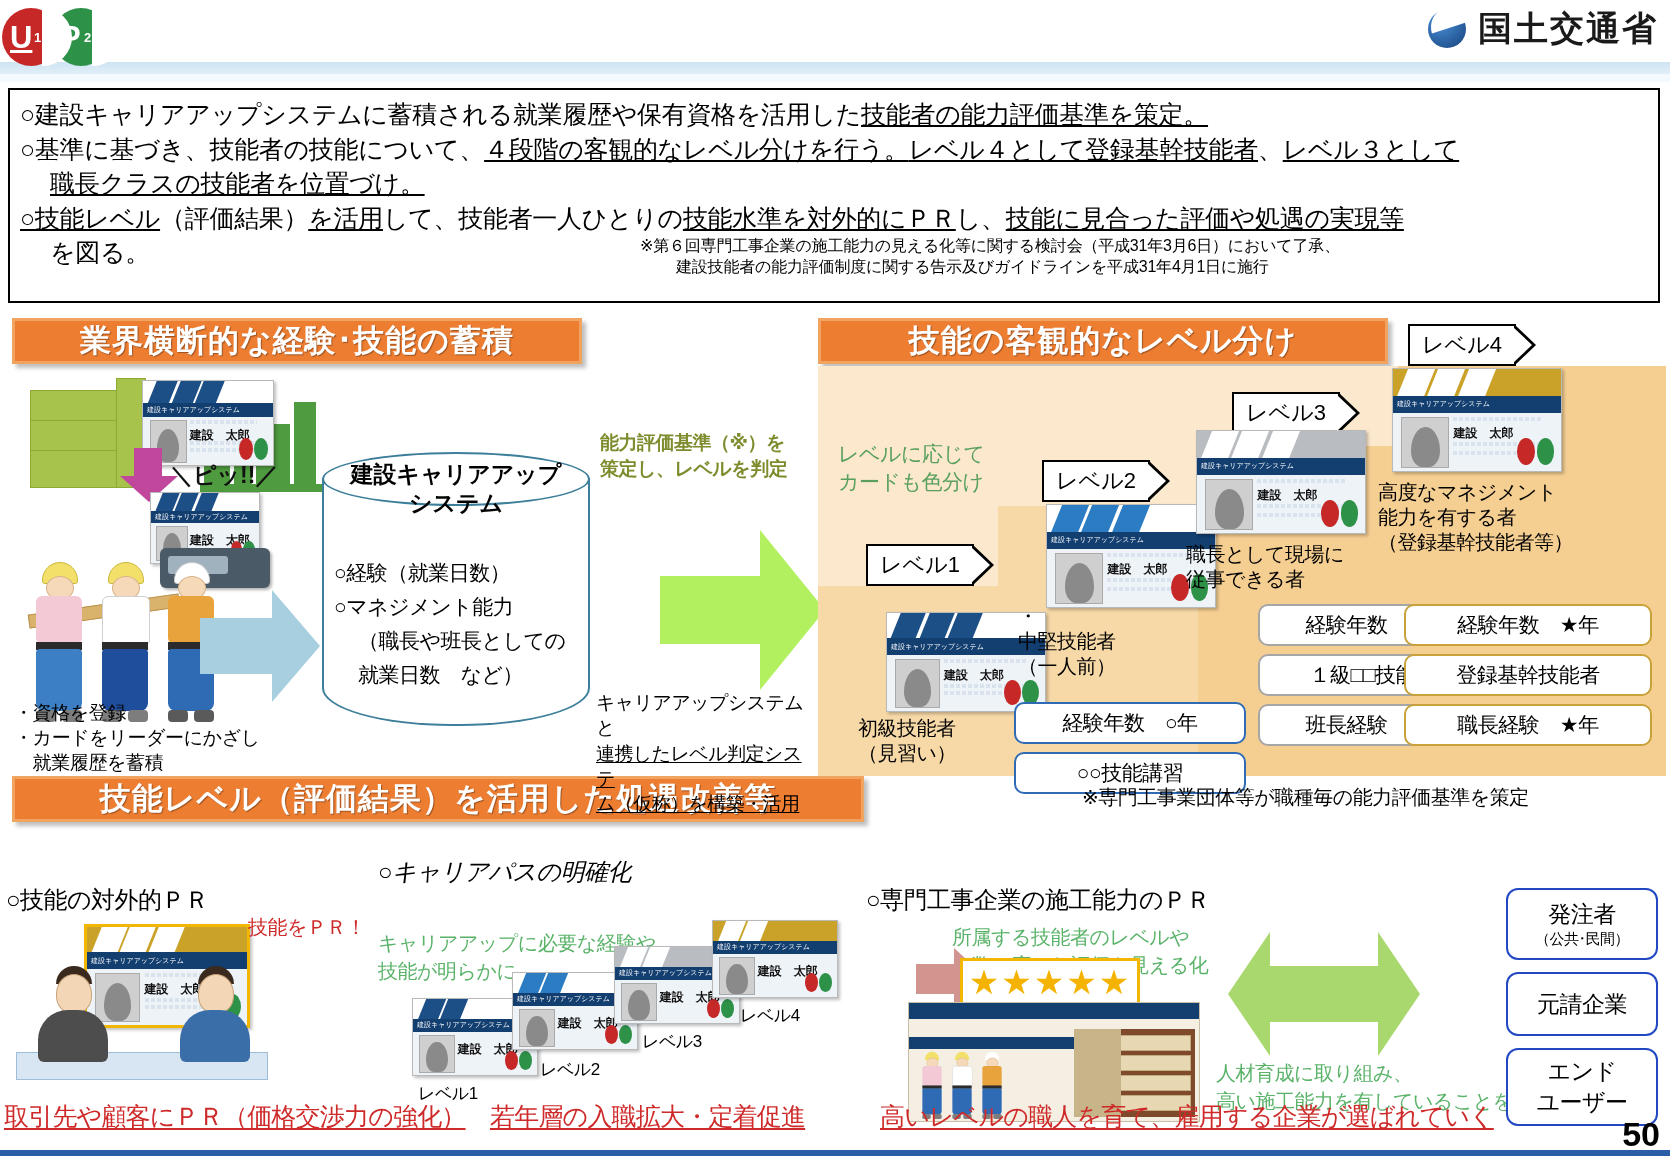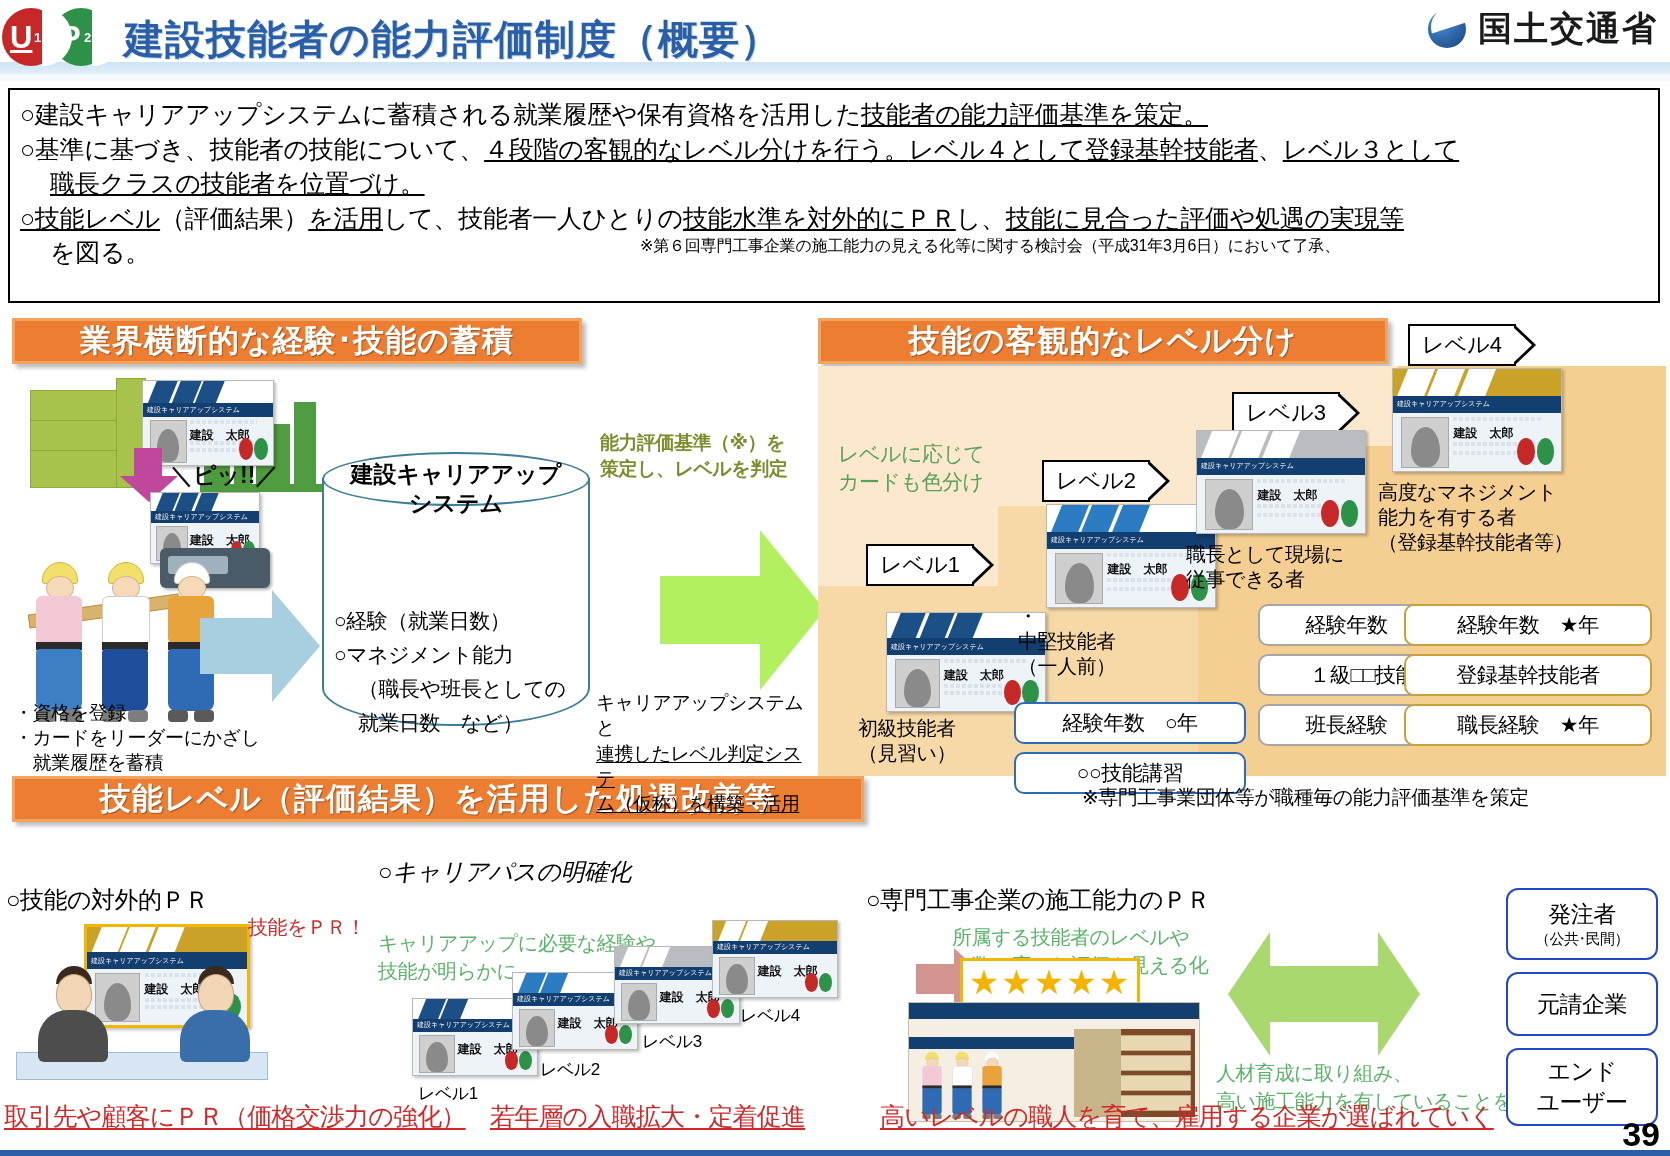--- a/index.html
+++ b/index.html
@@ -123,21 +123,21 @@
 
   
   .cyl{position:absolute;left:322px;top:452px;width:268px;height:300px;}
   .cyl .tube{position:absolute;left:0;top:26px;width:268px;height:248px;
     border-left:2px solid #3d7f9b;border-right:2px solid #3d7f9b;
     border-bottom:2px solid #3d7f9b;border-radius:0 0 130px 130px/0 0 38px 38px;background:#fff;box-sizing:border-box;}
   .cyl .top{position:absolute;left:0;top:0;width:268px;height:54px;border:2px solid #3d7f9b;
     border-radius:50%;background:#fff;box-sizing:border-box;}
   .cyl .ttl{position:absolute;left:0;top:8px;width:268px;text-align:center;font-size:23px;
     font-weight:bold;line-height:1.24;}
-  .cyl .items{position:absolute;left:12px;top:104px;width:250px;font-size:21px;line-height:1.62;letter-spacing:-0.5px;margin-top:48px;}
+  .cyl .items{position:absolute;left:12px;top:104px;width:250px;font-size:21px;line-height:1.62;letter-spacing:-0.5px;}
   .cyl .items .sub{padding-left:24px;}
 
   
   .mid-label{position:absolute;left:600px;top:430px;width:210px;font-size:19px;font-weight:bold;
     color:#7f8c2e;line-height:1.35;letter-spacing:-0.5px;}
   .green-arrow{position:absolute;left:660px;top:530px;width:165px;height:160px;}
   .green-arrow .sh{position:absolute;left:0;top:46px;width:108px;height:68px;background:#b3f060;}
   .green-arrow .hd{position:absolute;left:100px;top:0;width:0;height:0;
     border-top:80px solid transparent;border-bottom:80px solid transparent;border-left:65px solid #b3f060;}
   .mid-bottom{position:absolute;left:596px;top:690px;width:218px;font-size:19px;line-height:1.33;letter-spacing:-0.6px;}
@@ -229,21 +229,20 @@
       <div class="circ red"></div>
       <div class="circ grn"></div>
       <div class="bite b1"></div>
       <div class="bite b2"></div>
       <div class="ltr u">U</div>
       <div class="sub s1">1</div>
       <div class="ltr p">P</div>
       <div class="sub s2">2</div>
     </div>
 
-    <div class="hdr-title">建設技能者の能力評価制度（概要）</div>
 
     <div class="ministry">
       <div class="mark">
         <div class="c"></div>
           <div class="swoosh"></div>
       </div>
       <div class="name">国土交通省</div>
     </div>
   </div>
 
@@ -256,20 +255,21 @@
     </p>
     <p class="ind">
       <span class="u">職長クラスの技能者を位置づけ。</span>
     </p>
     <p>
       <span class="u">○技能レベル</span><span>（評価結果）</span><span class="u">を活用</span><span>して、技能者一人ひとりの</span><span class="u">技能水準を対外的にＰＲ</span><span>し、</span><span class="u">技能に見合った評価や処遇の実現等</span>
     </p>
     <p class="ind">を図る。</p>
     <div class="note">
       <div>※第６回専門工事企業の施工能力の見える化等に関する検討会（平成31年3月6日）において了承、</div>
+      <div>建設技能者の能力評価制度に関する告示及びガイドラインを平成31年4月1日に施行</div>
     </div>
   </div>
 
   <div class="banner" id="banner-left">
     <span>業界横断的な経験･技能の蓄積</span>
   </div>
   <div class="banner" id="banner-bottom">
     <span>技能レベル（評価結果）を活用した処遇改善等</span>
   </div>
   <div class="banner" id="banner-right">
@@ -703,15 +703,15 @@
   <div class="roundbox" style="top:972px;height:64px;">
     <div class="t1">元請企業</div>
   </div>
   <div class="roundbox" style="top:1048px;height:78px;">
     <div class="t1">エンド</div>
     <div class="t1">ユーザー</div>
   </div>
 
   <div class="b-underline" style="left:880px;top:1100px;">高いレベルの職人を育て、雇用する企業が選ばれていく</div>
 
-  <div class="pagenum">39</div>
+  <div class="pagenum">50</div>
   <div class="footer-line"></div>
 </div>
 
 </body></html>

